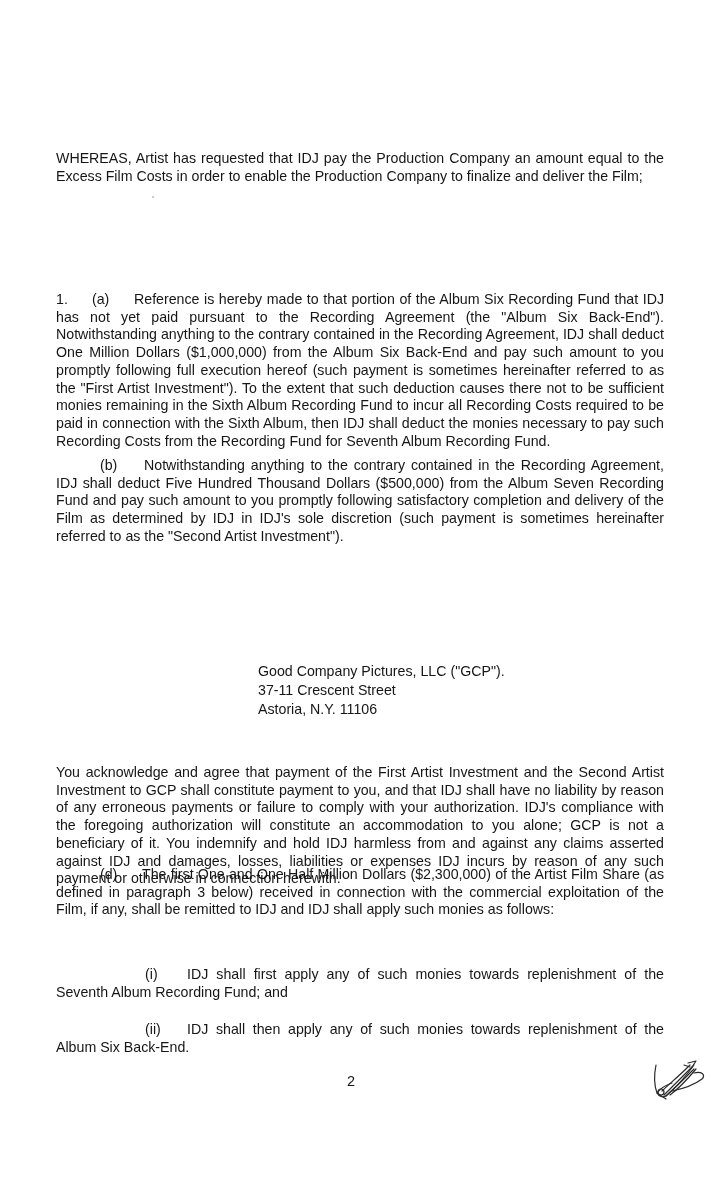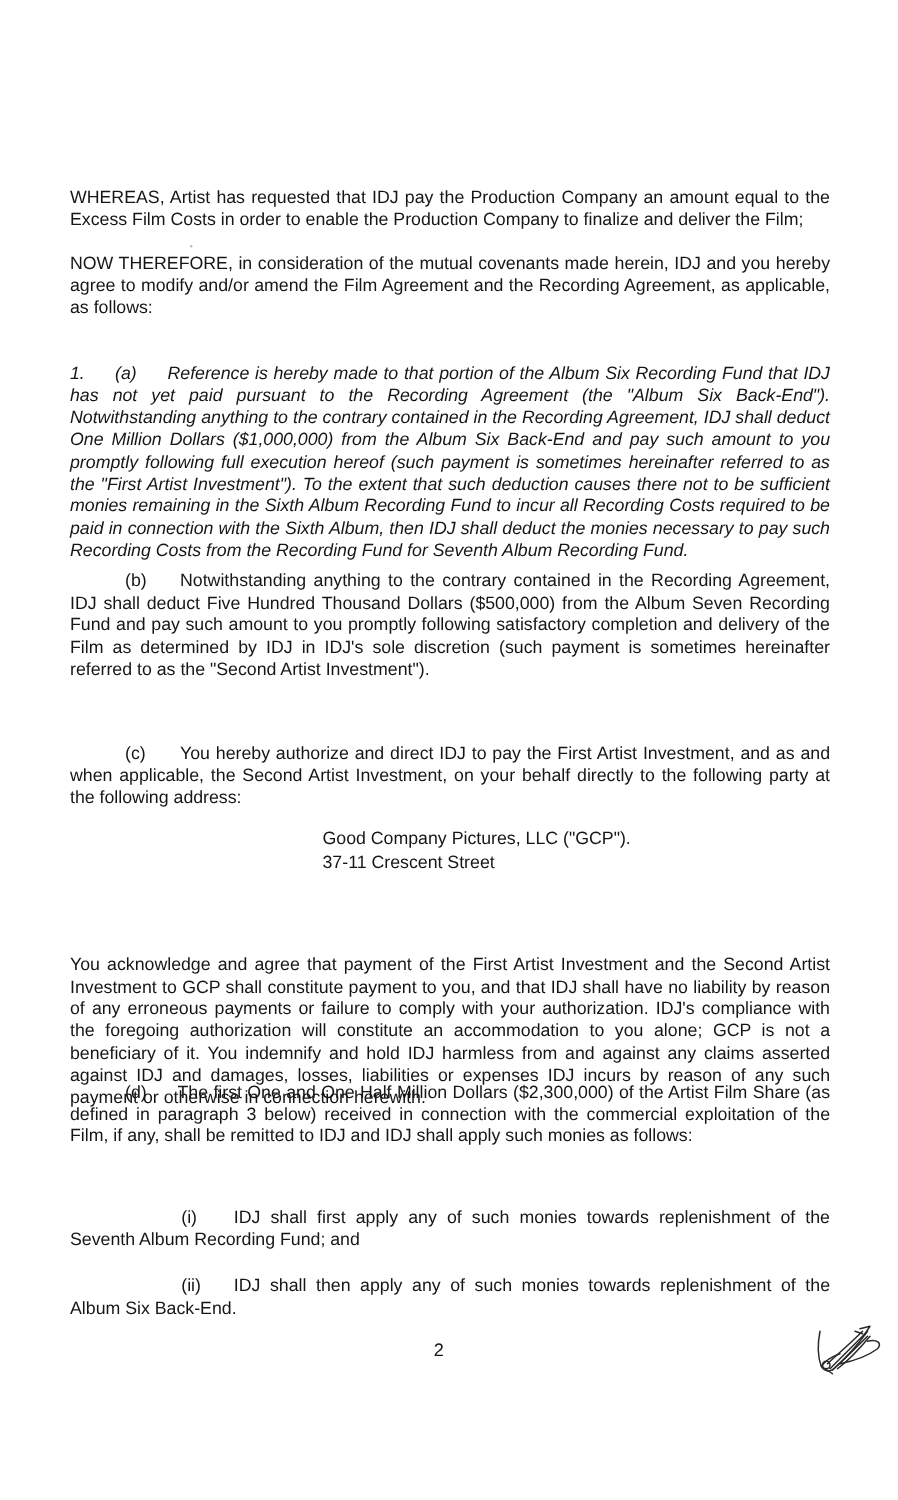--- a/index.html
+++ b/index.html
@@ -69,39 +69,34 @@
 </head>
 <body>
 
 <div class="page">
 
   <p class="para" style="top:150px;">
     <span>WHEREAS, Artist has requested that IDJ pay the Production Company an amount equal to the Excess Film Costs in order to enable the Production Company to finalize and deliver the Film;</span>
   </p>
   <div class="stray-dot"></div>
 
-  <p class="para" style="top:203px;">
-    <span>NOW THEREFORE, in consideration of the mutual covenants made herein, IDJ and you hereby agree to modify and/or amend the Film Agreement and the Recording Agreement, as applicable, as follows:</span>
-  </p>
 
-  <p class="para" style="top:291px;font-style:italic;">
+  <p class="para" style="top:291px;">
     <span class="label" style="width:36px;">1.</span><span class="label" style="width:42px;">(a)</span><span>Reference is hereby made to that portion of the Album Six Recording Fund that IDJ has not yet paid pursuant to the Recording Agreement (the "Album Six Back-End"). Notwithstanding anything to the contrary contained in the Recording Agreement, IDJ shall deduct One Million Dollars ($1,000,000) from the Album Six Back-End and pay such amount to you promptly following full execution hereof (such payment is sometimes hereinafter referred to as the "First Artist Investment"). To the extent that such deduction causes there not to be sufficient monies remaining in the Sixth Album Recording Fund to incur all Recording Costs required to be paid in connection with the Sixth Album, then IDJ shall deduct the monies necessary to pay such Recording Costs from the Recording Fund for Seventh Album Recording Fund.</span>
   </p>
 
   <p class="para" style="top:457px;">
     <span class="label" style="width:44px;"></span><span class="label" style="width:44px;">(b)</span><span>Notwithstanding anything to the contrary contained in the Recording Agreement, IDJ shall deduct Five Hundred Thousand Dollars ($500,000) from the Album Seven Recording Fund and pay such amount to you promptly following satisfactory completion and delivery of the Film as determined by IDJ in IDJ's sole discretion (such payment is sometimes hereinafter referred to as the "Second Artist Investment").</span>
   </p>
 
-  <p class="para" style="top:595px;">
-    <span class="label" style="width:44px;"></span><span class="label" style="width:44px;">(c)</span><span>You hereby authorize and direct IDJ to pay the First Artist Investment, and as and when applicable, the Second Artist Investment, on your behalf directly to the following party at the following address:</span>
-  </p>
 
   <div class="addr" style="top:662px;">
     <div>Good Company Pictures, LLC ("GCP").</div>
     <div>37-11 Crescent Street</div>
+    <div>Astoria, N.Y. 11106</div>
   </div>
 
   <p class="para" style="top:764px;">
     <span>You acknowledge and agree that payment of the First Artist Investment and the Second Artist Investment to GCP shall constitute payment to you, and that IDJ shall have no liability by reason of any erroneous payments or failure to comply with your authorization. IDJ's compliance with the foregoing authorization will constitute an accommodation to you alone; GCP is not a beneficiary of it. You indemnify and hold IDJ harmless from and against any claims asserted against IDJ and damages, losses, liabilities or expenses IDJ incurs by reason of any such payment or otherwise in connection herewith.</span>
   </p>
 
   <p class="para" style="top:866px;">
     <span class="label" style="width:44px;"></span><span class="label" style="width:42px;">(d)</span><span>The first One and One Half Million Dollars ($2,300,000) of the Artist Film Share (as defined in paragraph 3 below) received in connection with the commercial exploitation of the Film, if any, shall be remitted to IDJ and IDJ shall apply such monies as follows:</span>
   </p>
 

